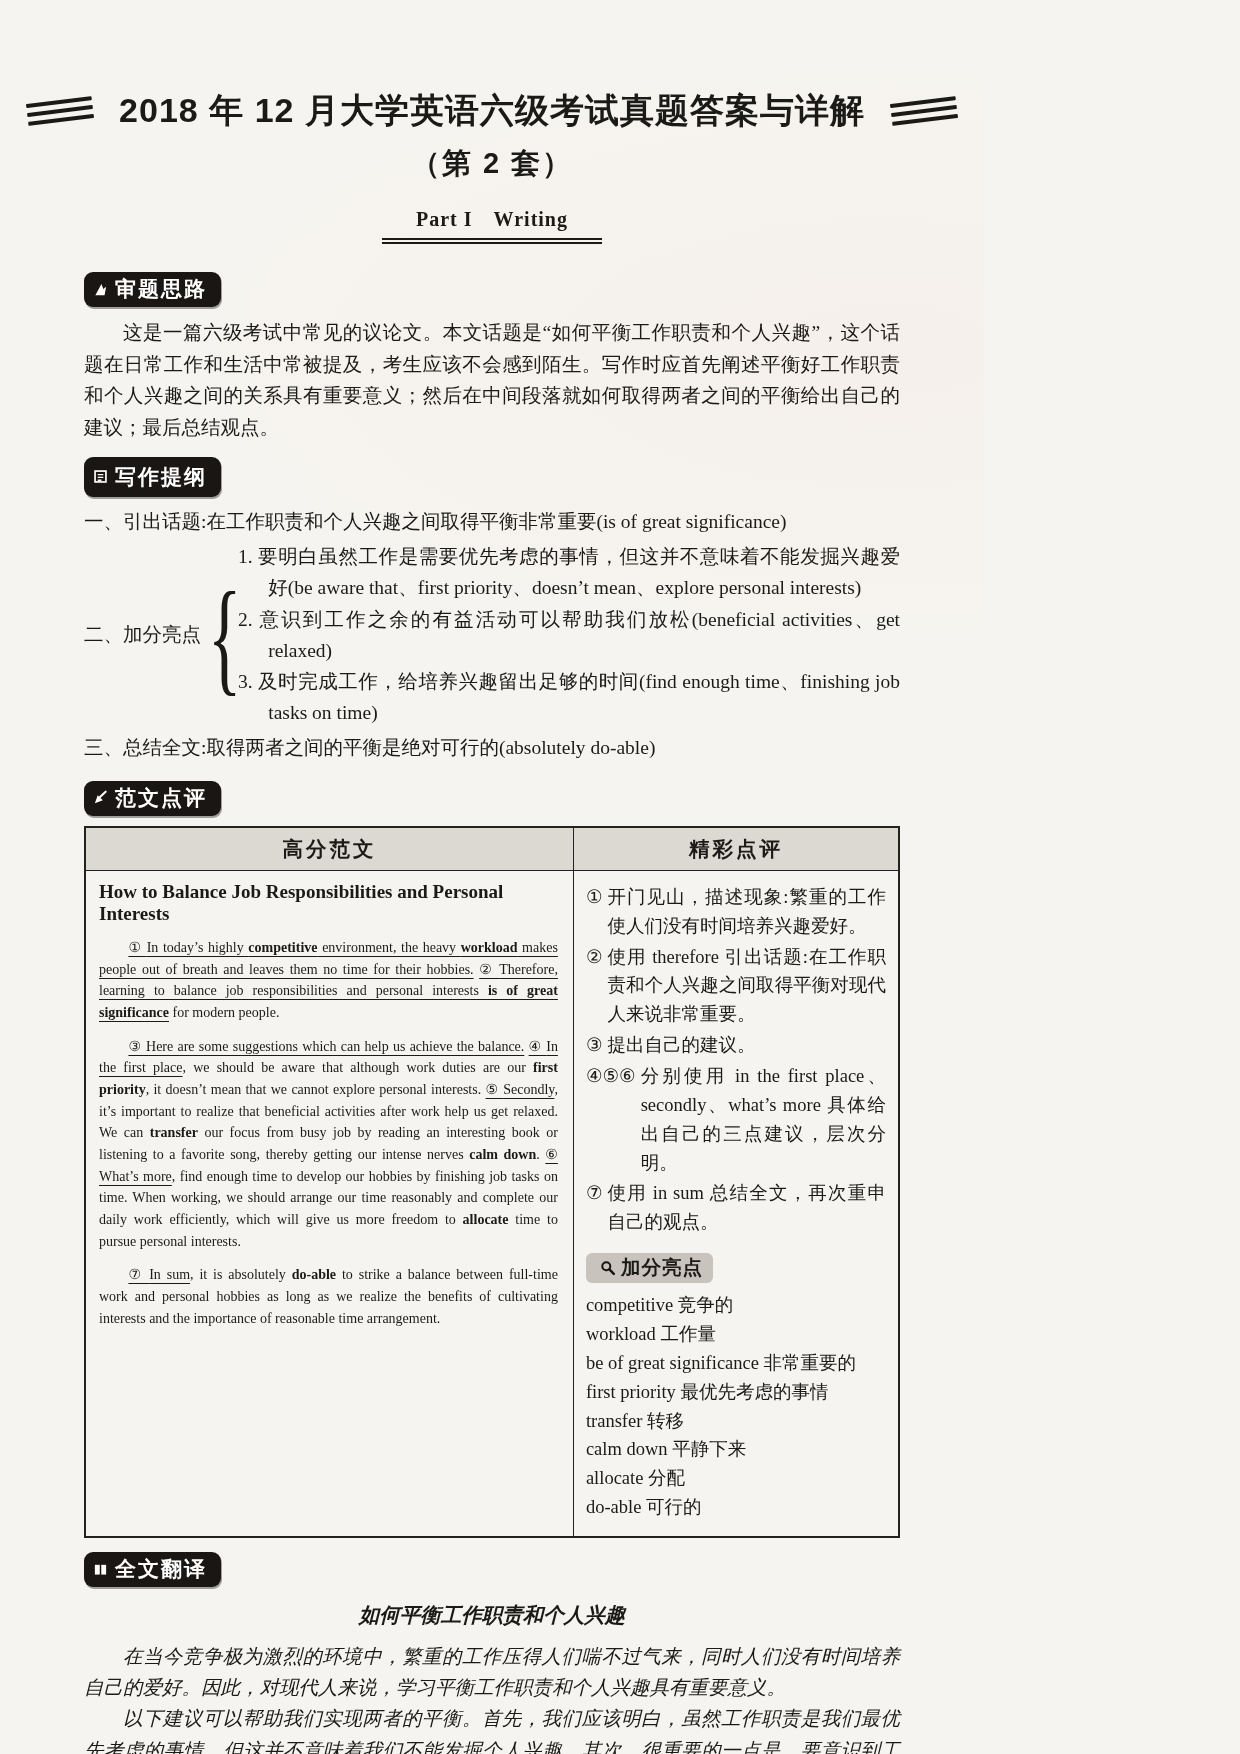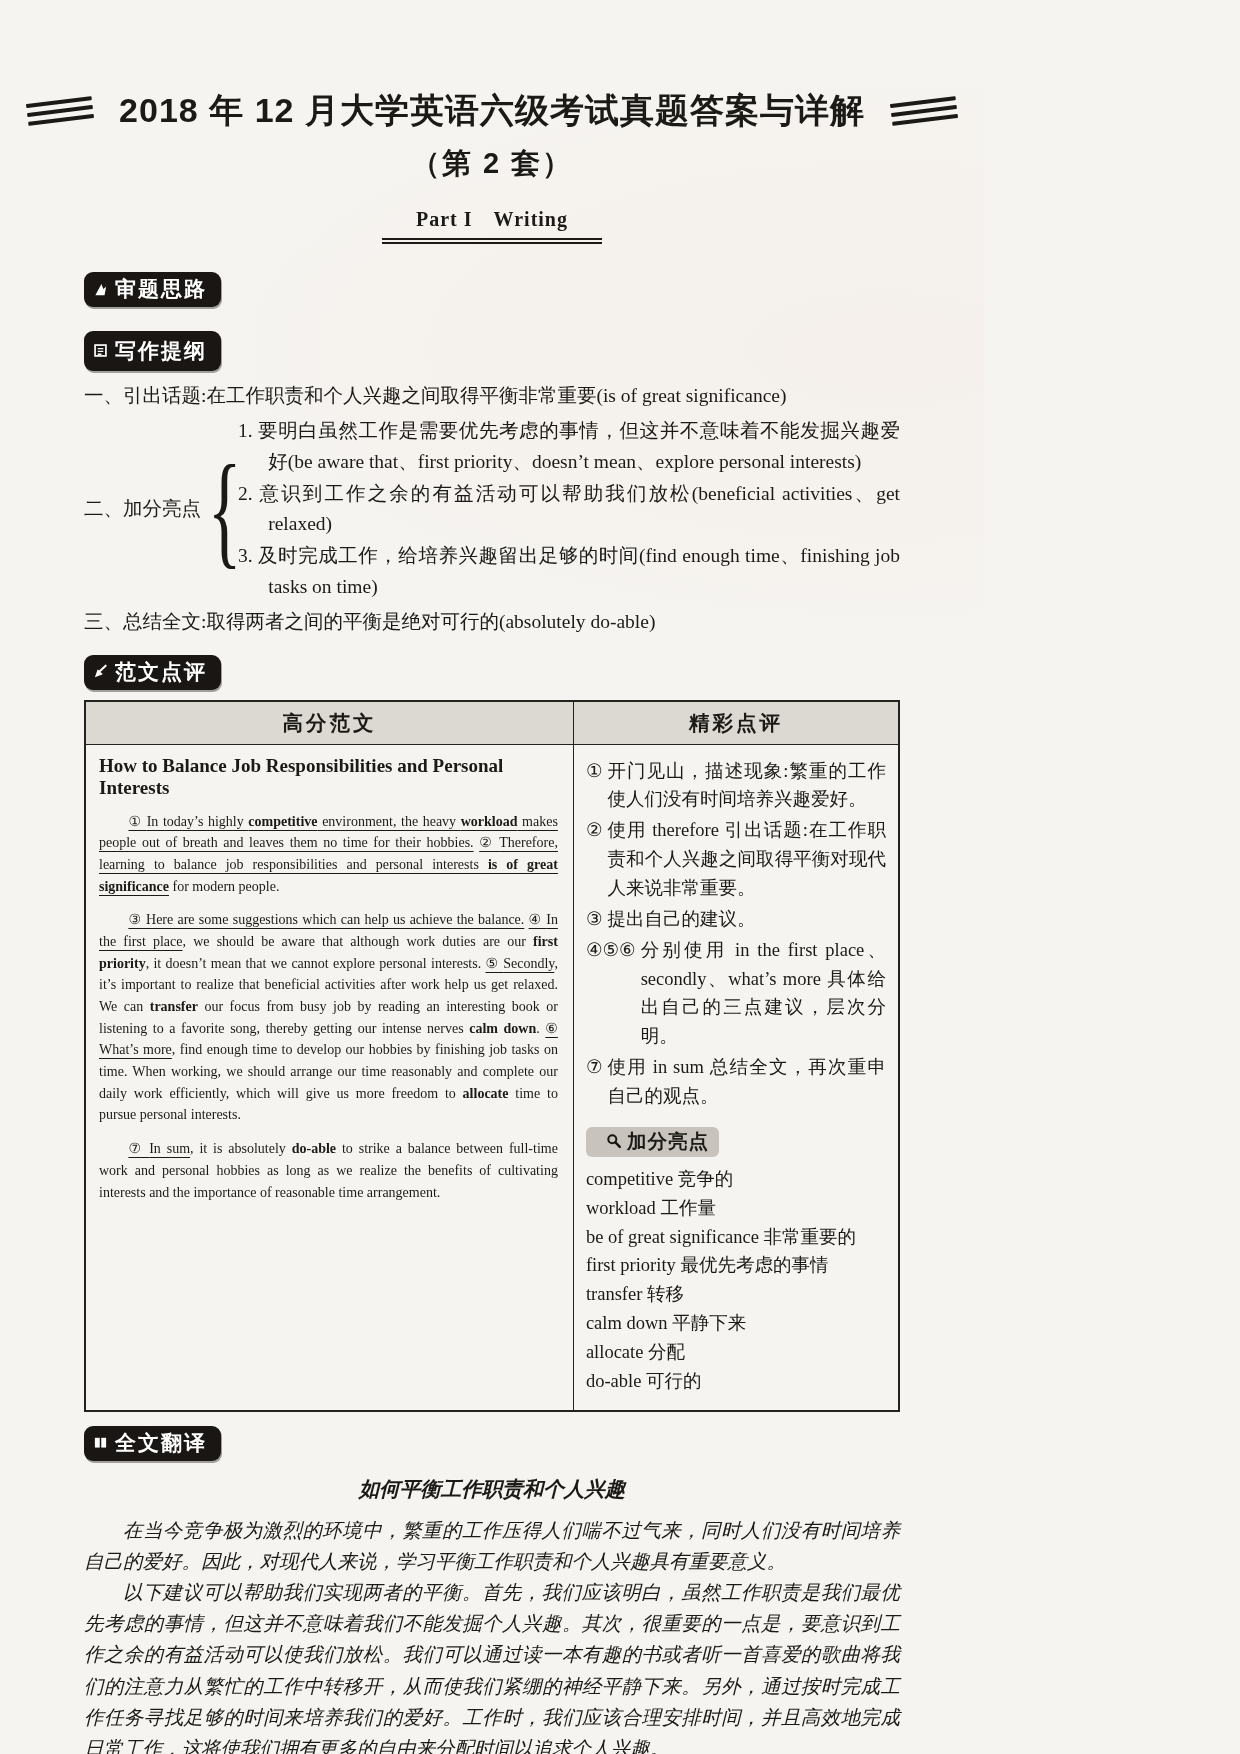--- a/index.html
+++ b/index.html
@@ -88,21 +88,21 @@
   .essay-para span.b{font-weight:700;}
   .essay-para span.u{text-decoration:underline; text-underline-offset:4px; text-decoration-thickness:1.4px;}
   .comment-list{font-size:18.5px; line-height:1.56;}
   .cm{display:flex; gap:5px; margin-bottom:2px; text-align:justify;}
   .cm-num{flex:none;}
   .highlight-badge{
     display:inline-flex; align-items:center; gap:5px;
     background:var(--highlight_bg); color:var(--ink);
     font-family:"Liberation Sans","DejaVu Sans",sans-serif;
     font-weight:700; font-size:19.5px; letter-spacing:1px;
-    padding:1px 10px 2px 20px; border-radius:6px;
+    padding:1px 10px 2px 14px; border-radius:6px;
     margin:14px 0 8px 0;
   }
   .vocab-item{font-size:18.5px; line-height:1.56;}
   
   .trans-title{
     text-align:center; font-weight:700; font-size:20.5px; margin:14px 0 12px 0; font-style:italic;
   }
   .trans-para{
     text-indent:2em; text-align:justify; line-height:1.6; font-size:19.5px; font-style:italic;
   }
@@ -140,20 +140,21 @@
 
   <section>
     <div class="sec-head">
       <span class="badge">
         <svg width="15" height="15" viewBox="0 0 16 16">
             <path d="M2.5 14 L9 2 L11 7.5 L14 5 L12.3 14 Z" fill="#ffffff"></path>
           </svg>
         <span>审题思路</span>
       </span>
     </div>
+    <p class="body-para">这是一篇六级考试中常见的议论文。本文话题是“如何平衡工作职责和个人兴趣”，这个话题在日常工作和生活中常被提及，考生应该不会感到陌生。写作时应首先阐述平衡好工作职责和个人兴趣之间的关系具有重要意义；然后在中间段落就如何取得两者之间的平衡给出自己的建议；最后总结观点。</p>
   </section>
 
   <section class="outline">
     <div class="sec-head">
       <span class="badge">
         <svg width="15" height="15" viewBox="0 0 16 16">
             <rect x="2.2" y="2.2" width="11.6" height="11.6" fill="none" stroke="#ffffff" stroke-width="1.8"></rect>
             <path d="M5 6 h6 M5 9 h6 M5 12 h4" stroke="#ffffff" stroke-width="1.4"></path>
           </svg>
         <span>写作提纲</span>

